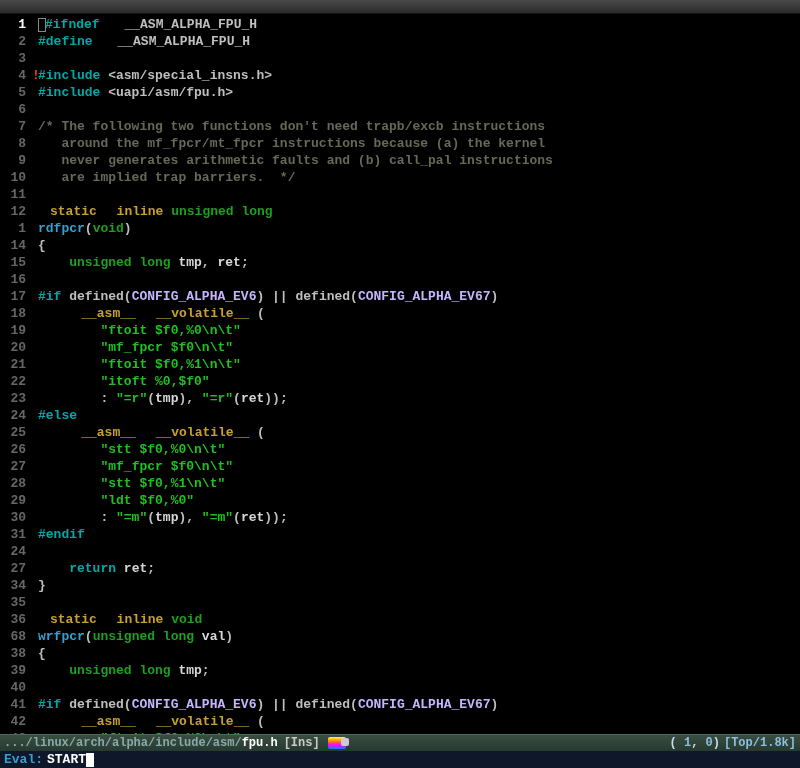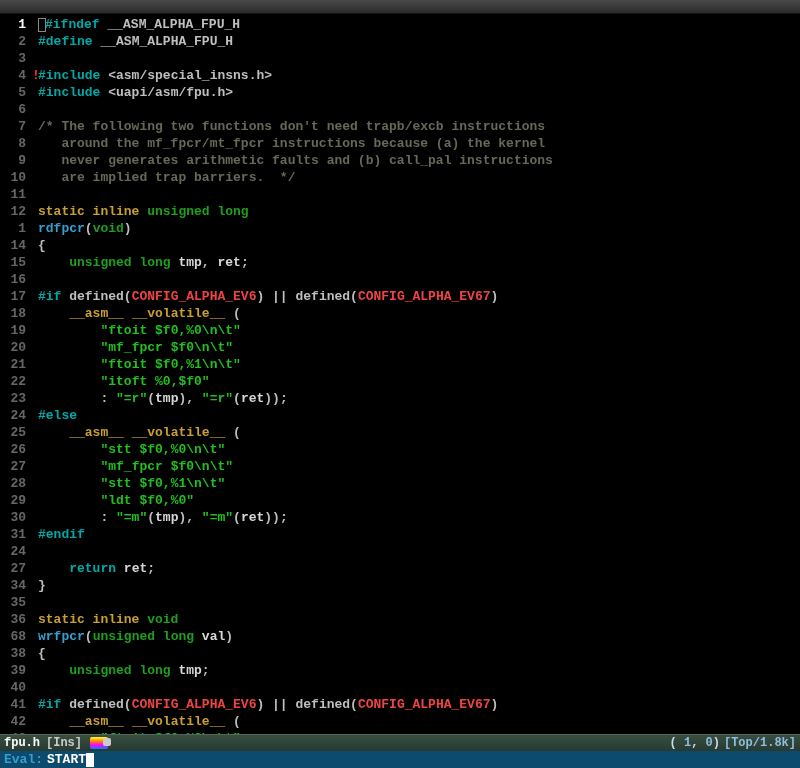--- a/index.html
+++ b/index.html
@@ -45,32 +45,32 @@
   .marker-col { width: 6px; line-height: 17px; padding-top:2px;}
   .marker-col .m { height:17px; }
   .err { color: #ff2b2b; }
   .cursor-box {
     display:inline-block; width:8px; height:14px;
     border:1px solid #888; vertical-align: text-bottom;
     margin-right:-1px;
   }
   
   .pp   { color: #00a8a8; }  
-  .mac  { color: #bfbfbf; } 
+  .mac  { color: #bfbfbf; margin-left: 17px; } 
   .inc  { color: #bfbfbf; font-weight:bold;margin-top:28px;}
   .cmt  { color: #686858; }
-  .kw   { color: #c8a030; }
+  .kw   { color: #c8a030; margin-left: 12px; }
   .ty   { color: #1f9f1f; }
   .fn   { color: #35a0d0; }
   .ret  { color: #00a8a8;}
   .str  { color: #20c020; }
   .var  { color: #d8d8d8; }
   .paren{ color: #bfbfbf;}
   .text { color: #bfbfbf;}
-  .cfg  { color: #ef4444; }
+  .cfg  { color: #c4b5fd; }
 
   .modeline {
     position: absolute;
     left: 0; right: 0;
     bottom: 17px;
     height: 17px;
     background: #2e4a3a;
     background: linear-gradient(to bottom,#394d41,#263a30);
     color: #9ab;
     display: flex;
@@ -92,21 +92,21 @@
     content:""; position:absolute; right:-3px; top:1px;
     width:8px;height:8px;background:#ccc;border-radius:2px;
   }
   .modeline .spacer { flex:1; }
   .modeline .pos { color:#cde; }
   .modeline .pos .p { color:#8fbfe0;}
   .modeline .size { color:#8fbfe0; margin-left:4px;}
 
   .minibuf {
     position:absolute; left:0; right:0; bottom:0;
-    height:17px; background:#0c4a6e; color:#fff;
+    height:17px; background:#0f172a; color:#fff;
     display:flex; align-items:center; padding-left:4px;
     font-size:13px;
   }
   .minibuf .prompt { color:#35a0d0; }
   .minibuf .input { color:#fff; margin-left:4px;}
   .minibuf .cur {
     display:inline-block; width:8px; height:14px;
     background:#fff; vertical-align:text-bottom;
   }
 </style>
@@ -203,20 +203,21 @@
       <div class="m"></div>
       <div class="m"></div>
       <div class="m"></div>
       <div class="m"></div>
       <div class="m"></div>
     </div>
   <div class="code" id="code"><div class="line"><span class="cursor-box"></span><span class="pp">#</span><span class="pp">ifndef </span><span class="mac">__ASM_ALPHA_FPU_H</span></div><div class="line"><span class="pp">#define </span><span class="mac">__ASM_ALPHA_FPU_H</span></div><div class="line"></div><div class="line"><span class="pp">#include </span><span class="inc">&lt;asm/special_insns.h&gt;</span></div><div class="line"><span class="pp">#include </span><span class="inc">&lt;uapi/asm/fpu.h&gt;</span></div><div class="line"></div><div class="line"><span class="cmt">/* The following two functions don't need trapb/excb instructions</span></div><div class="line"><span class="cmt">   around the mf_fpcr/mt_fpcr instructions because (a) the kernel</span></div><div class="line"><span class="cmt">   never generates arithmetic faults and (b) call_pal instructions</span></div><div class="line"><span class="cmt">   are implied trap barriers.  */</span></div><div class="line"></div><div class="line"><span class="kw">static </span><span class="kw">inline </span><span class="ty">unsigned </span><span class="ty">long</span></div><div class="line"><span class="fn">rdfpcr</span><span class="paren">(</span><span class="ty">void</span><span class="paren">)</span></div><div class="line"><span class="paren">{</span></div><div class="line"><span class="text">    </span><span class="ty">unsigned </span><span class="ty">long </span><span class="var">tmp</span><span class="text">, </span><span class="var">ret</span><span class="text">;</span></div><div class="line"></div><div class="line"><span class="pp">#if </span><span class="text">defined(</span><span class="cfg">CONFIG_ALPHA_EV6</span><span class="text">) || defined(</span><span class="cfg">CONFIG_ALPHA_EV67</span><span class="text">)</span></div><div class="line"><span class="text">    </span><span class="kw">__asm__</span><span class="text"> </span><span class="kw">__volatile__</span><span class="text"> (</span></div><div class="line"><span class="text">        </span><span class="str">"ftoit $f0,%0\n\t"</span></div><div class="line"><span class="text">        </span><span class="str">"mf_fpcr $f0\n\t"</span></div><div class="line"><span class="text">        </span><span class="str">"ftoit $f0,%1\n\t"</span></div><div class="line"><span class="text">        </span><span class="str">"itoft %0,$f0"</span></div><div class="line"><span class="text">        : </span><span class="str">"=r"</span><span class="text">(</span><span class="var">tmp</span><span class="text">), </span><span class="str">"=r"</span><span class="text">(</span><span class="var">ret</span><span class="text">));</span></div><div class="line"><span class="pp">#else</span></div><div class="line"><span class="text">    </span><span class="kw">__asm__</span><span class="text"> </span><span class="kw">__volatile__</span><span class="text"> (</span></div><div class="line"><span class="text">        </span><span class="str">"stt $f0,%0\n\t"</span></div><div class="line"><span class="text">        </span><span class="str">"mf_fpcr $f0\n\t"</span></div><div class="line"><span class="text">        </span><span class="str">"stt $f0,%1\n\t"</span></div><div class="line"><span class="text">        </span><span class="str">"ldt $f0,%0"</span></div><div class="line"><span class="text">        : </span><span class="str">"=m"</span><span class="text">(</span><span class="var">tmp</span><span class="text">), </span><span class="str">"=m"</span><span class="text">(</span><span class="var">ret</span><span class="text">));</span></div><div class="line"><span class="pp">#endif</span></div><div class="line"></div><div class="line"><span class="text">    </span><span class="ret">return </span><span class="var">ret</span><span class="text">;</span></div><div class="line"><span class="paren">}</span></div><div class="line"></div><div class="line"><span class="kw">static </span><span class="kw">inline </span><span class="ty">void</span></div><div class="line"><span class="fn">wrfpcr</span><span class="paren">(</span><span class="ty">unsigned </span><span class="ty">long </span><span class="var">val</span><span class="paren">)</span></div><div class="line"><span class="paren">{</span></div><div class="line"><span class="text">    </span><span class="ty">unsigned </span><span class="ty">long </span><span class="var">tmp</span><span class="text">;</span></div><div class="line"></div><div class="line"><span class="pp">#if </span><span class="text">defined(</span><span class="cfg">CONFIG_ALPHA_EV6</span><span class="text">) || defined(</span><span class="cfg">CONFIG_ALPHA_EV67</span><span class="text">)</span></div><div class="line"><span class="text">    </span><span class="kw">__asm__</span><span class="text"> </span><span class="kw">__volatile__</span><span class="text"> (</span></div><div class="line"><span class="text">        </span><span class="str">"ftoit $f0,%0\n\t"</span></div></div>
 </div>
 
 <div class="modeline">
+  <span class="path">.../linux/arch/alpha/include/asm/</span>
     <span class="file">fpu.h</span>
   <span class="mode">[Ins]</span>
   <span class="nyan"></span>
   <span class="spacer"></span>
   <span class="pos">( <span class="p">1</span>, <span class="p">0</span>)</span>
   <span class="size">[<span>Top</span>/<span>1.8k</span>]</span>
 </div>
 
 <div class="minibuf">
   <span class="prompt">Eval:</span>

